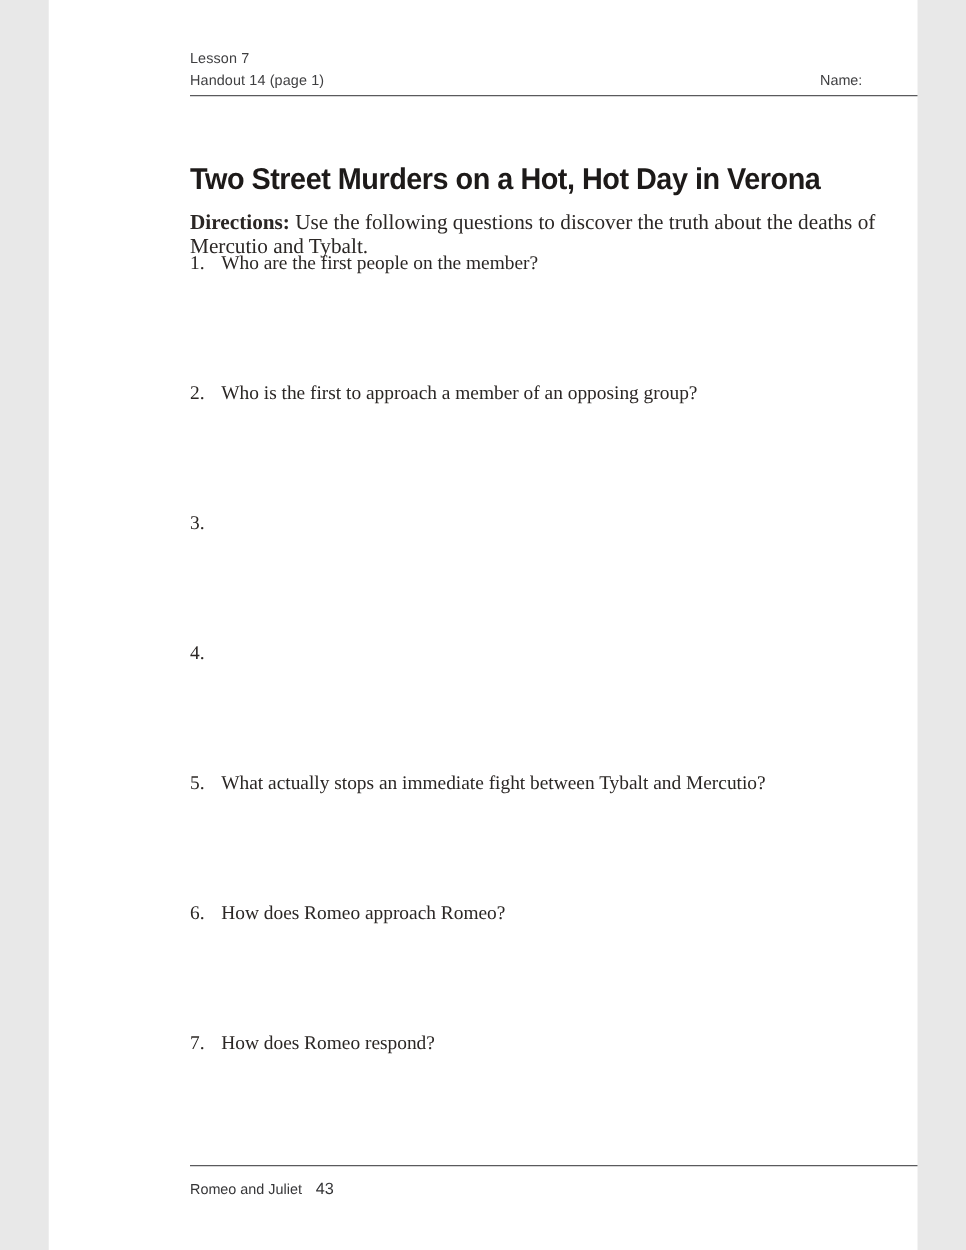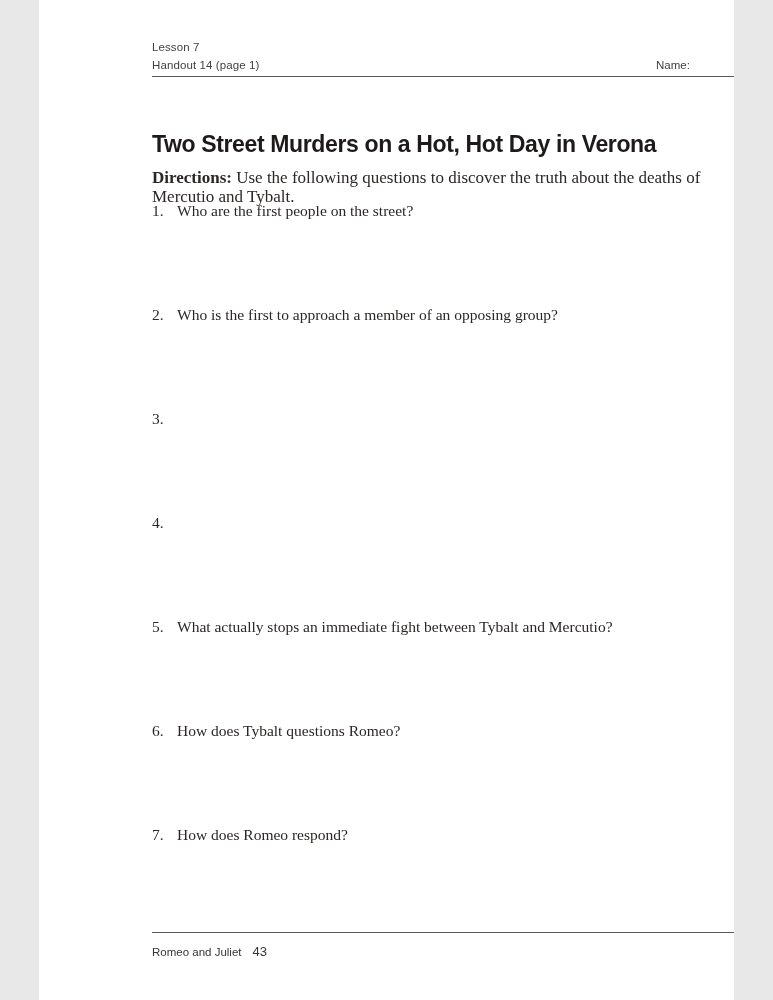--- a/index.html
+++ b/index.html
@@ -133,39 +133,39 @@
   <div class="name-label">Name:</div>
   <div class="rule rule-top"></div>
 
   <h1 class="doc-title">Two Street Murders on a Hot, Hot Day in Verona</h1>
 
   <p class="directions"><b>Directions:</b><span> Use the following questions to discover the truth about the deaths of Mercutio and Tybalt.</span></p>
 
   <ol class="questions">
     <li class="question">
       <span class="q-num">1.</span>
-      <span class="q-text">Who are the first people on the street?</span>
+      <span class="q-text">Who are the first people on the member?</span>
     </li>
     <li class="question">
       <span class="q-num">2.</span>
       <span class="q-text">Who is the first to approach a member of an opposing group?</span>
     </li>
     <li class="question">
       <span class="q-num">3.</span>
     </li>
     <li class="question">
       <span class="q-num">4.</span>
     </li>
     <li class="question">
       <span class="q-num">5.</span>
       <span class="q-text">What actually stops an immediate fight between Tybalt and Mercutio?</span>
     </li>
     <li class="question">
       <span class="q-num">6.</span>
-      <span class="q-text">How does Tybalt questions Romeo?</span>
+      <span class="q-text">How does Romeo approach Romeo?</span>
     </li>
     <li class="question">
       <span class="q-num">7.</span>
       <span class="q-text">How does Romeo respond?</span>
     </li>
   </ol>
 
   <div class="rule rule-bottom"></div>
   <div class="footer-right">
     <span class="footer-book">Romeo and Juliet</span><span class="footer-page">43</span>

